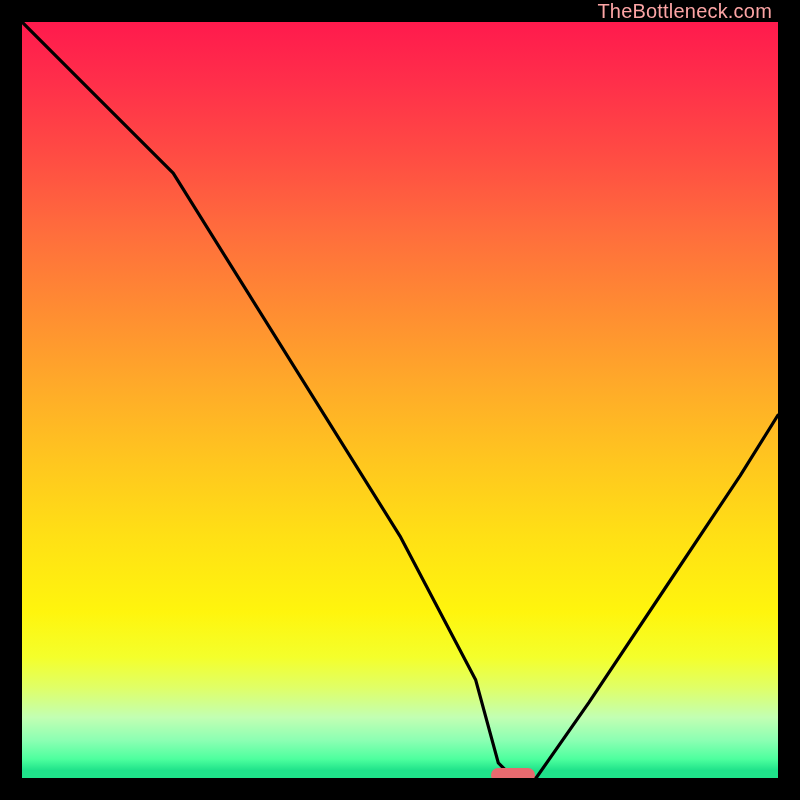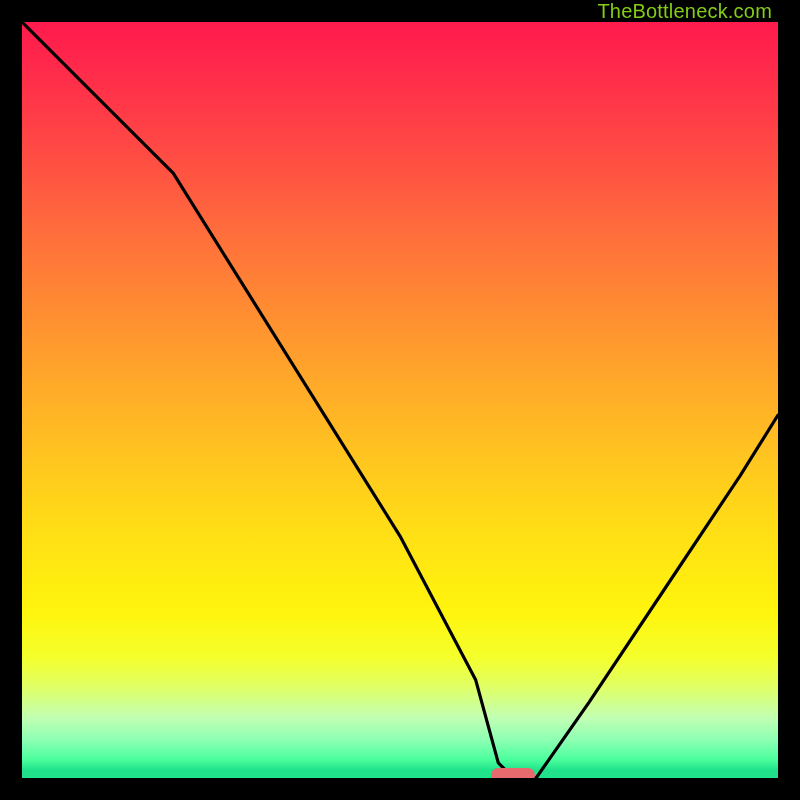--- a/index.html
+++ b/index.html
@@ -66,21 +66,21 @@
     border-radius: 7px;
     background: #e76a6f;
     transform: translate(-50%, -50%);
   }
   .watermark {
     position: absolute;
     top: 0px;
     right: 28px;
     font-family: Arial, Helvetica, sans-serif;
     font-size: 20px;
-    color: #84cc16;
+    color: #fca5a5;
     letter-spacing: 0.2px;
     user-select: none;
   }
 </style>
 </head>
 <body>
 
 <div class="frame">
 
   <div class="watermark">TheBottleneck.com</div>

